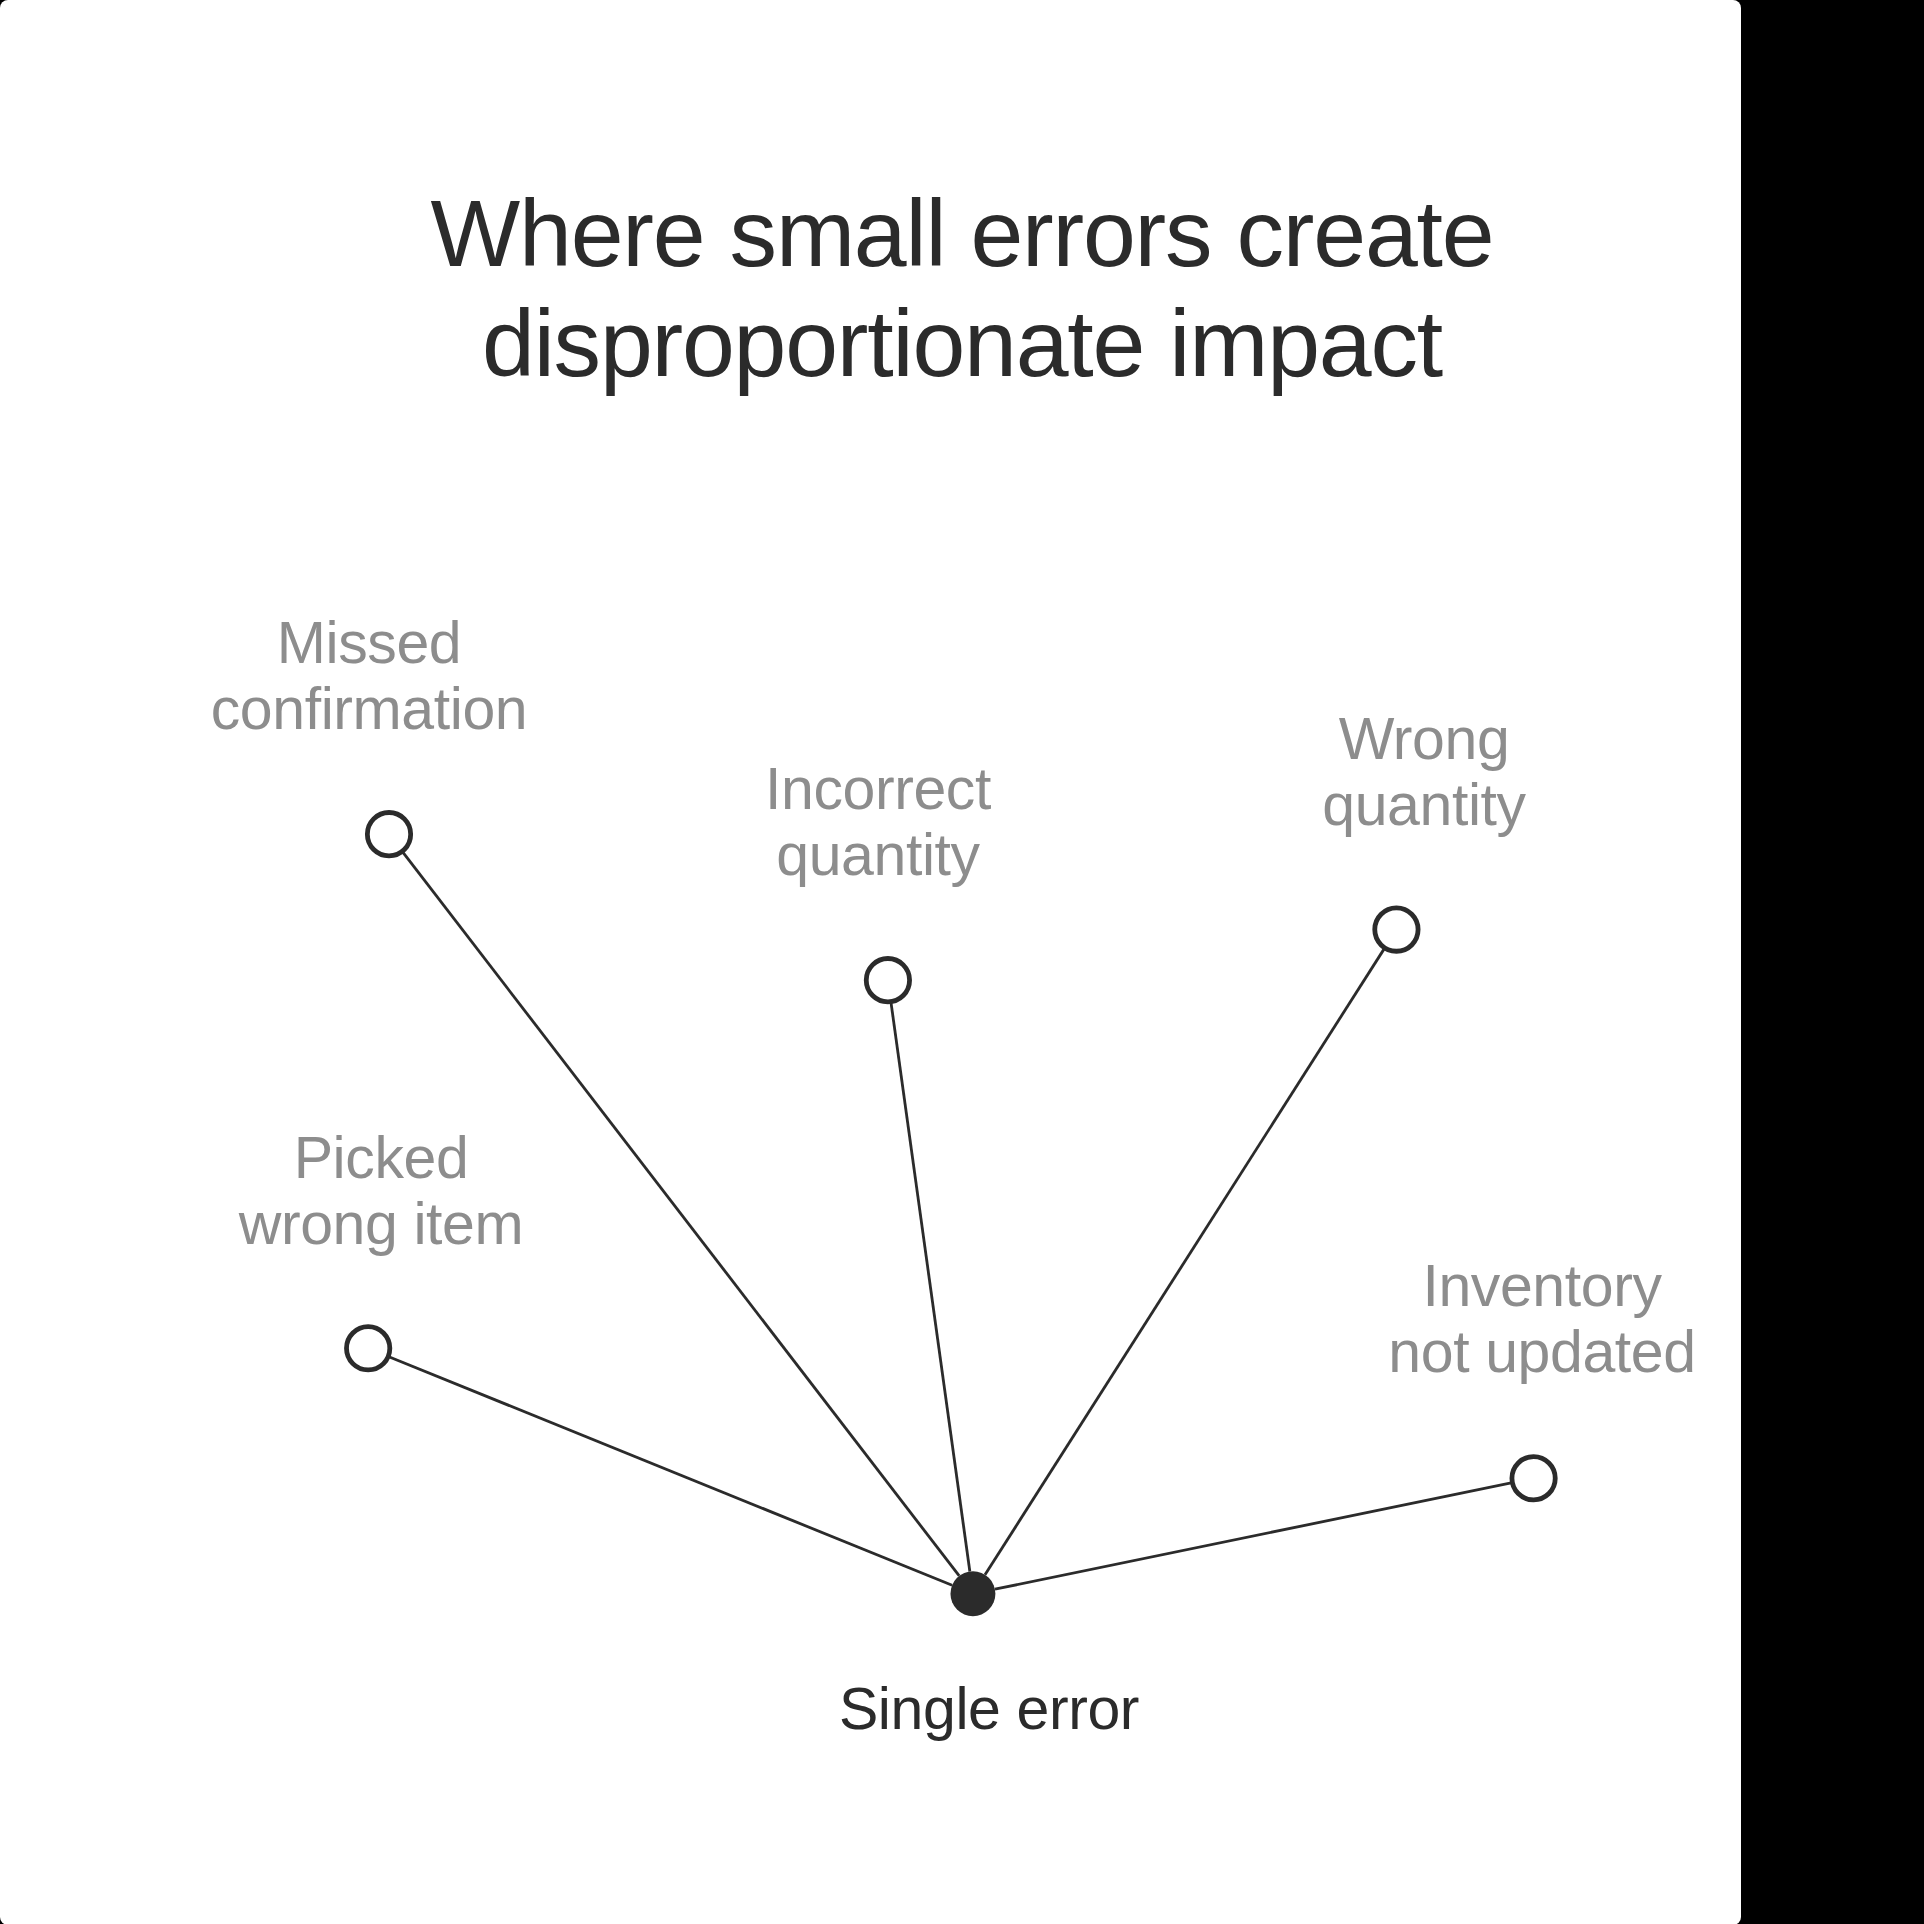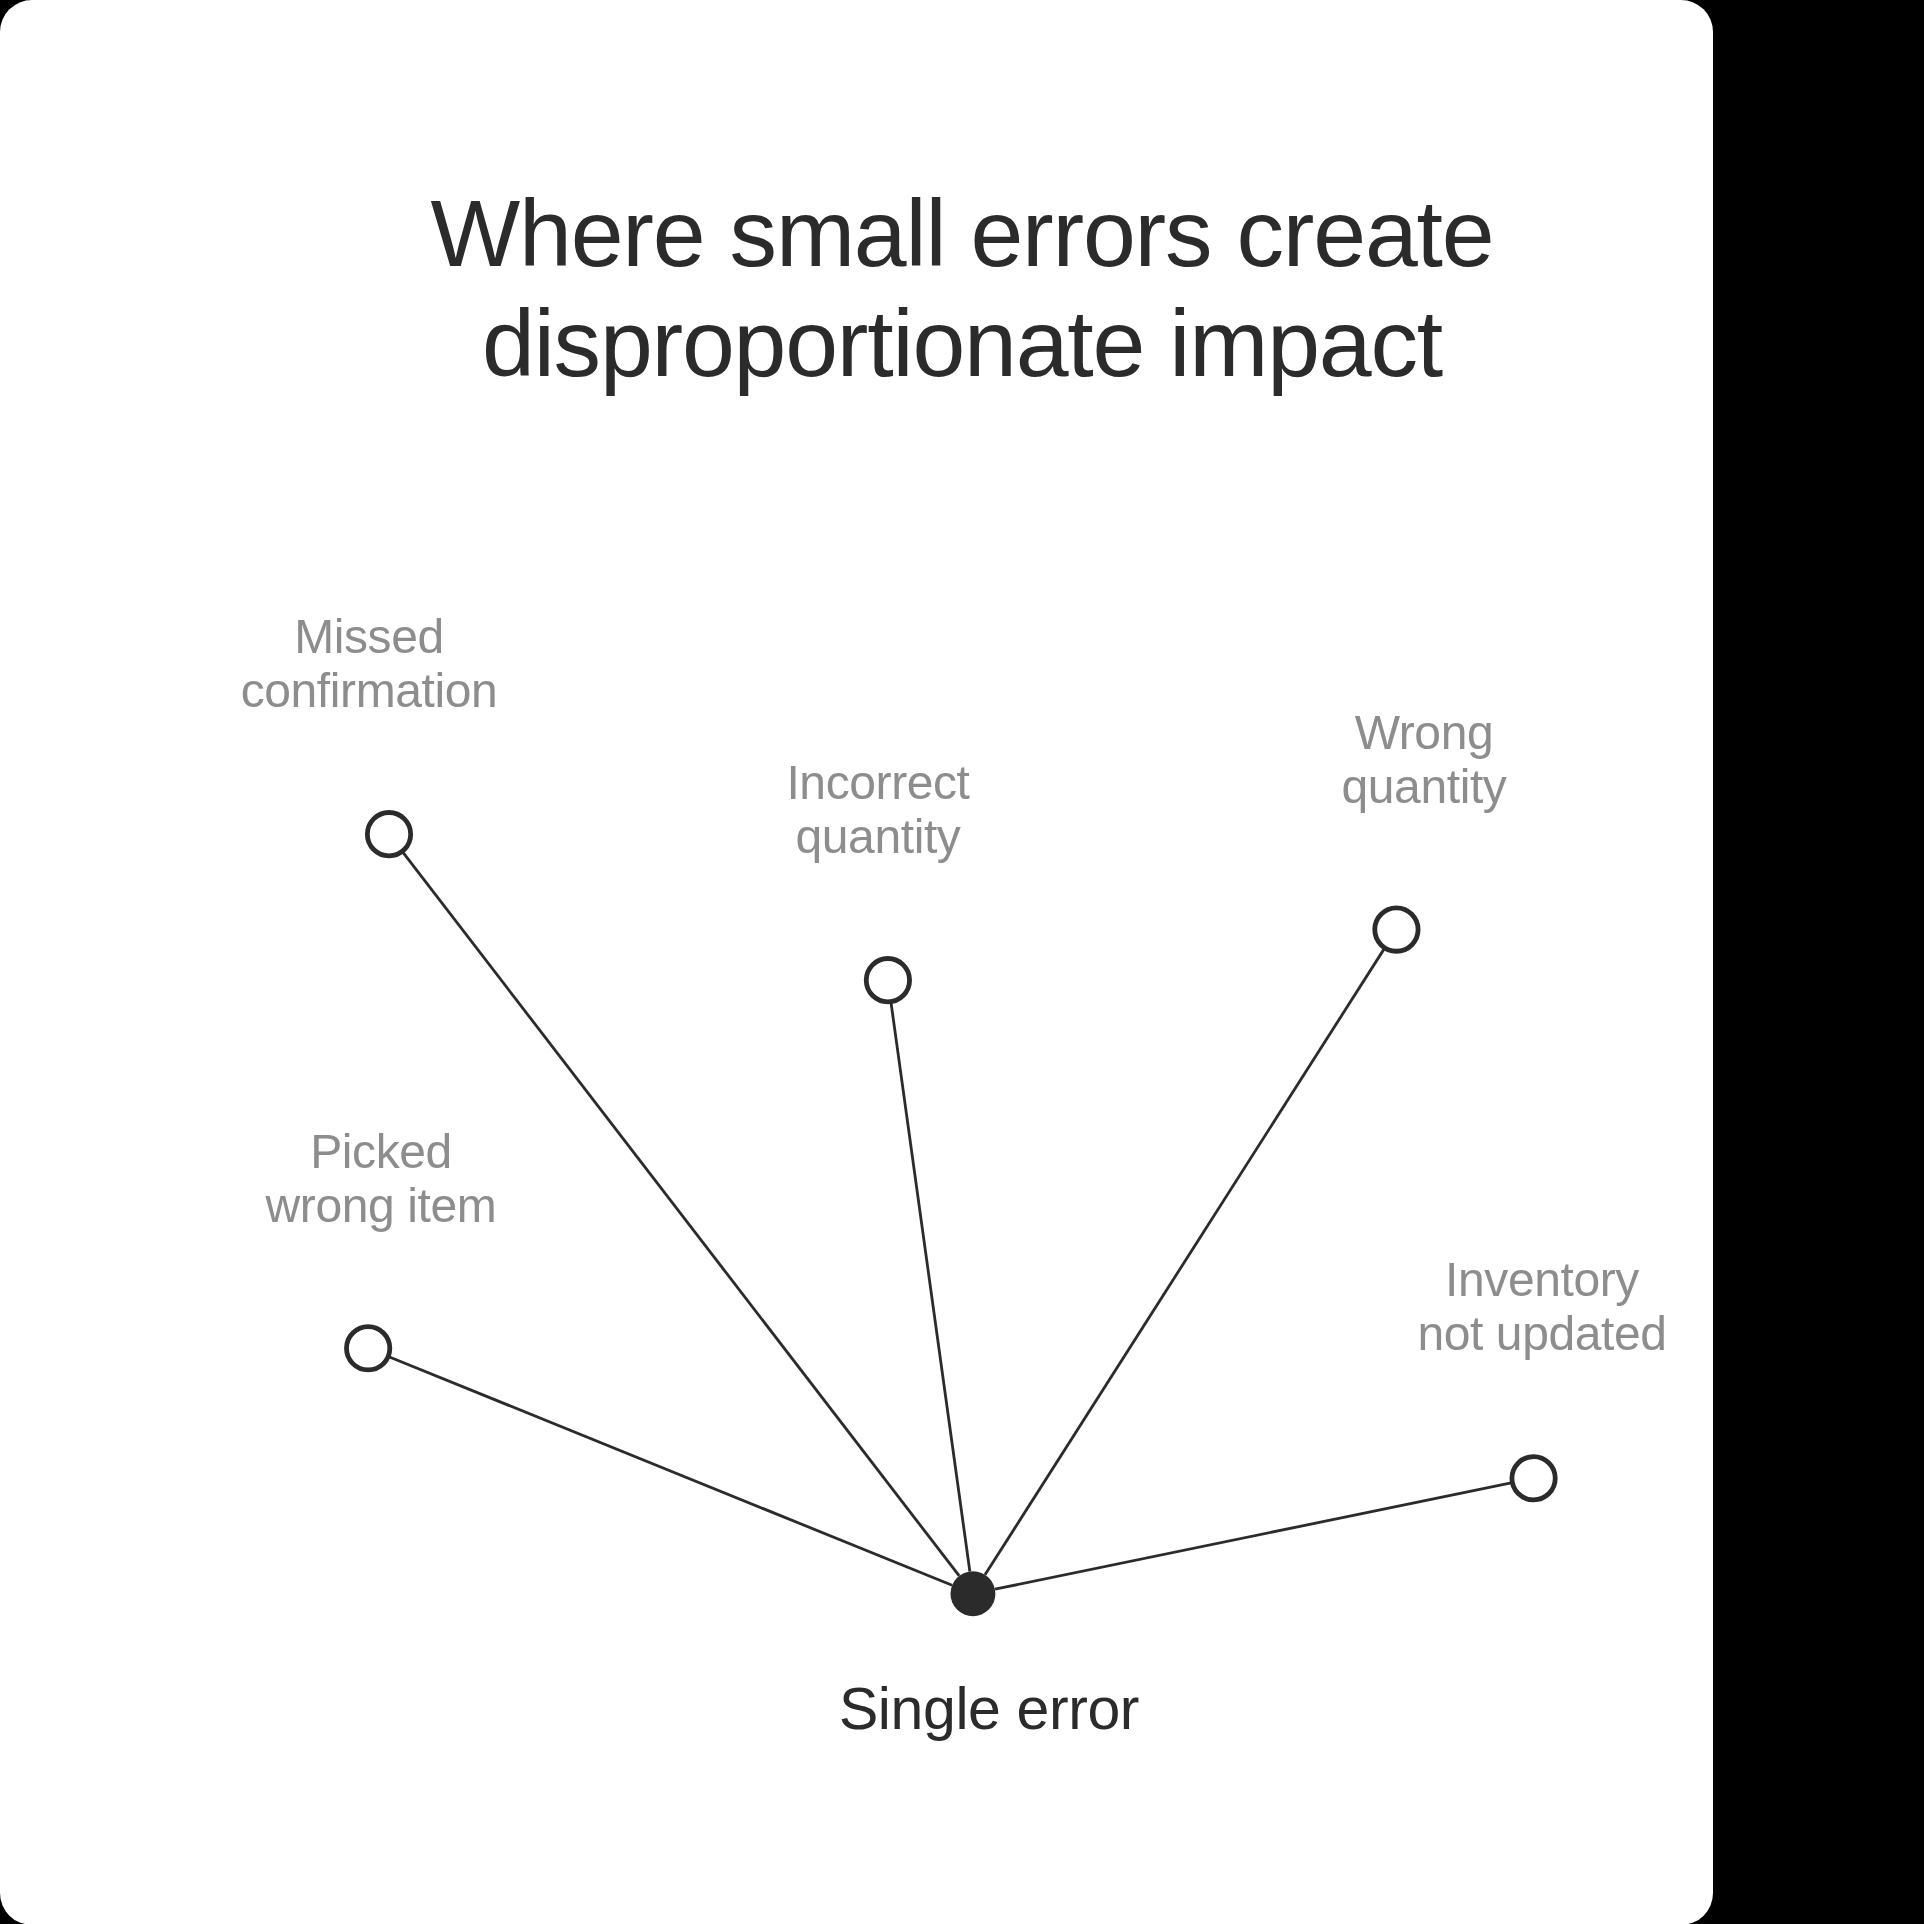--- a/index.html
+++ b/index.html
@@ -13,22 +13,23 @@
     font-family: "Liberation Sans", sans-serif;
     overflow: hidden;
   }
   #card {
     position: absolute;
     left: 0;
     top: 0;
     width: 1713px;
     height: 1925px;
     background: #ffffff;
-    border-radius: 32px;
+    border-radius: 8px;
     overflow: hidden;
+    padding-left: 28px;
   }
   #title {
     position: absolute;
     left: 160px;
     top: 178px;
     width: 1604px;
     text-align: center;
     font-size: 95px;
     line-height: 1.16;
     font-weight: 300;
@@ -39,21 +40,21 @@
   #graph {
     position: absolute;
     left: 0;
     top: 0;
     width: 1925px;
     height: 1925px;
   }
   .node-label {
     position: absolute;
     text-align: center;
-    font-size: 48px;
+    font-size: 59px;
     line-height: 1.12;
     font-weight: 300;
     letter-spacing: -0.4px;
     color: #8d8d8d;
     white-space: pre-line;
     transform: translateX(-50%);
   }
   .hub-label {
     position: absolute;
     text-align: center;

